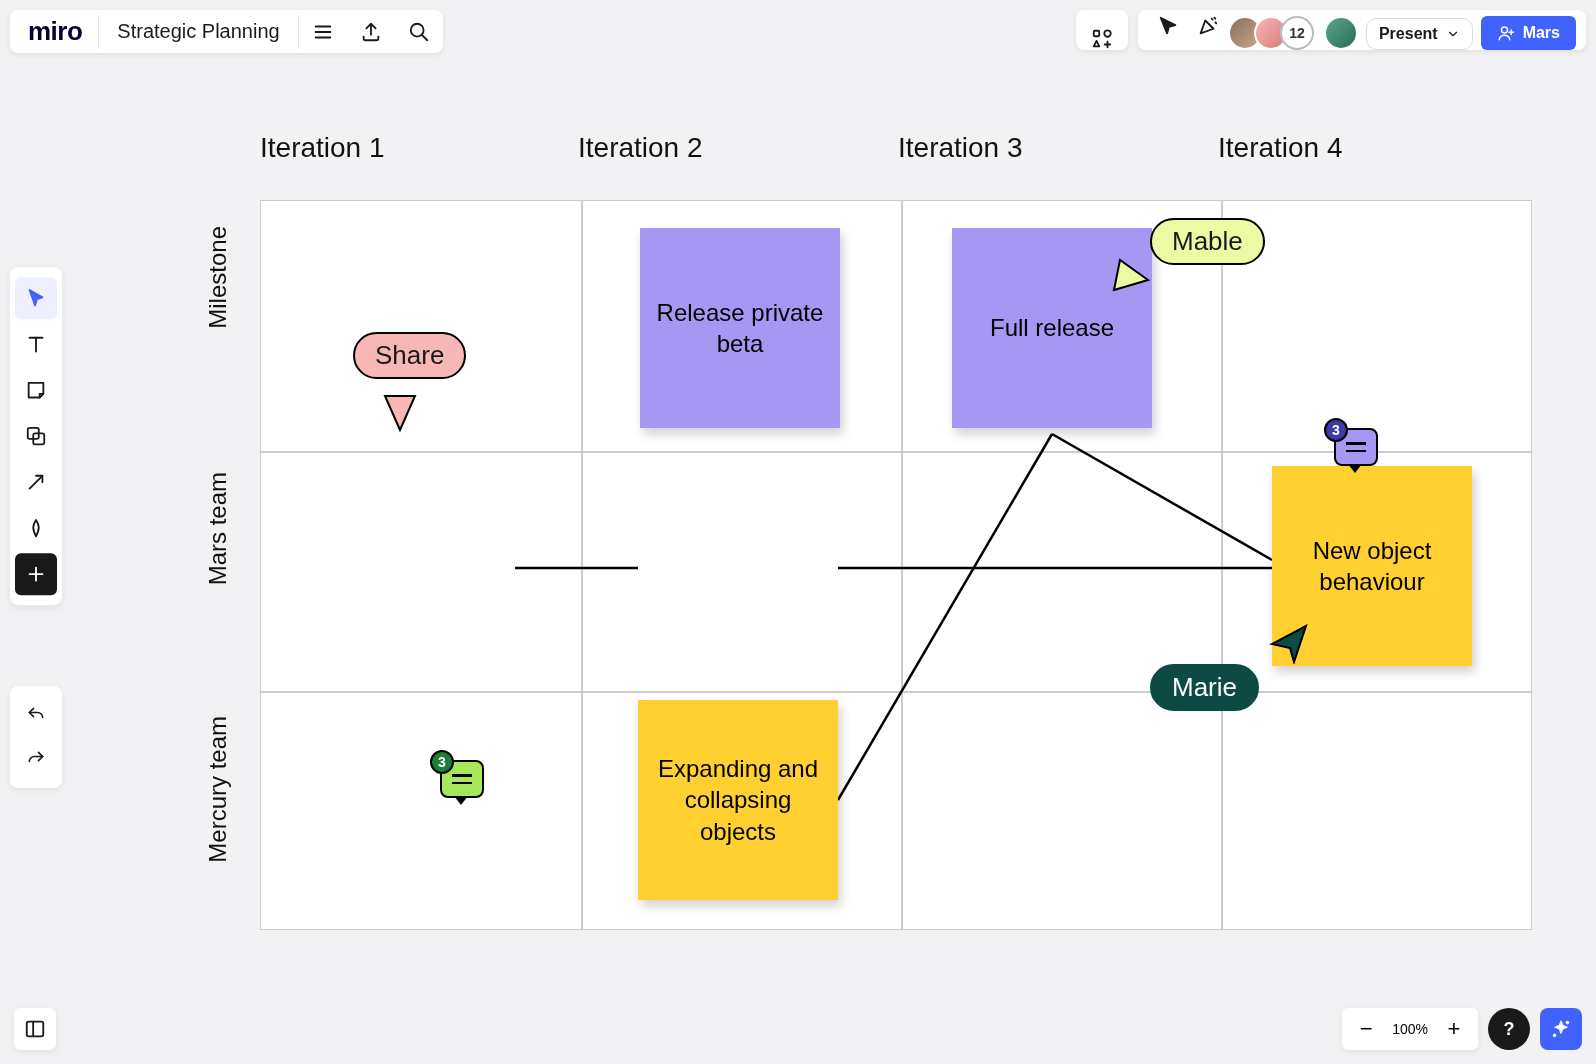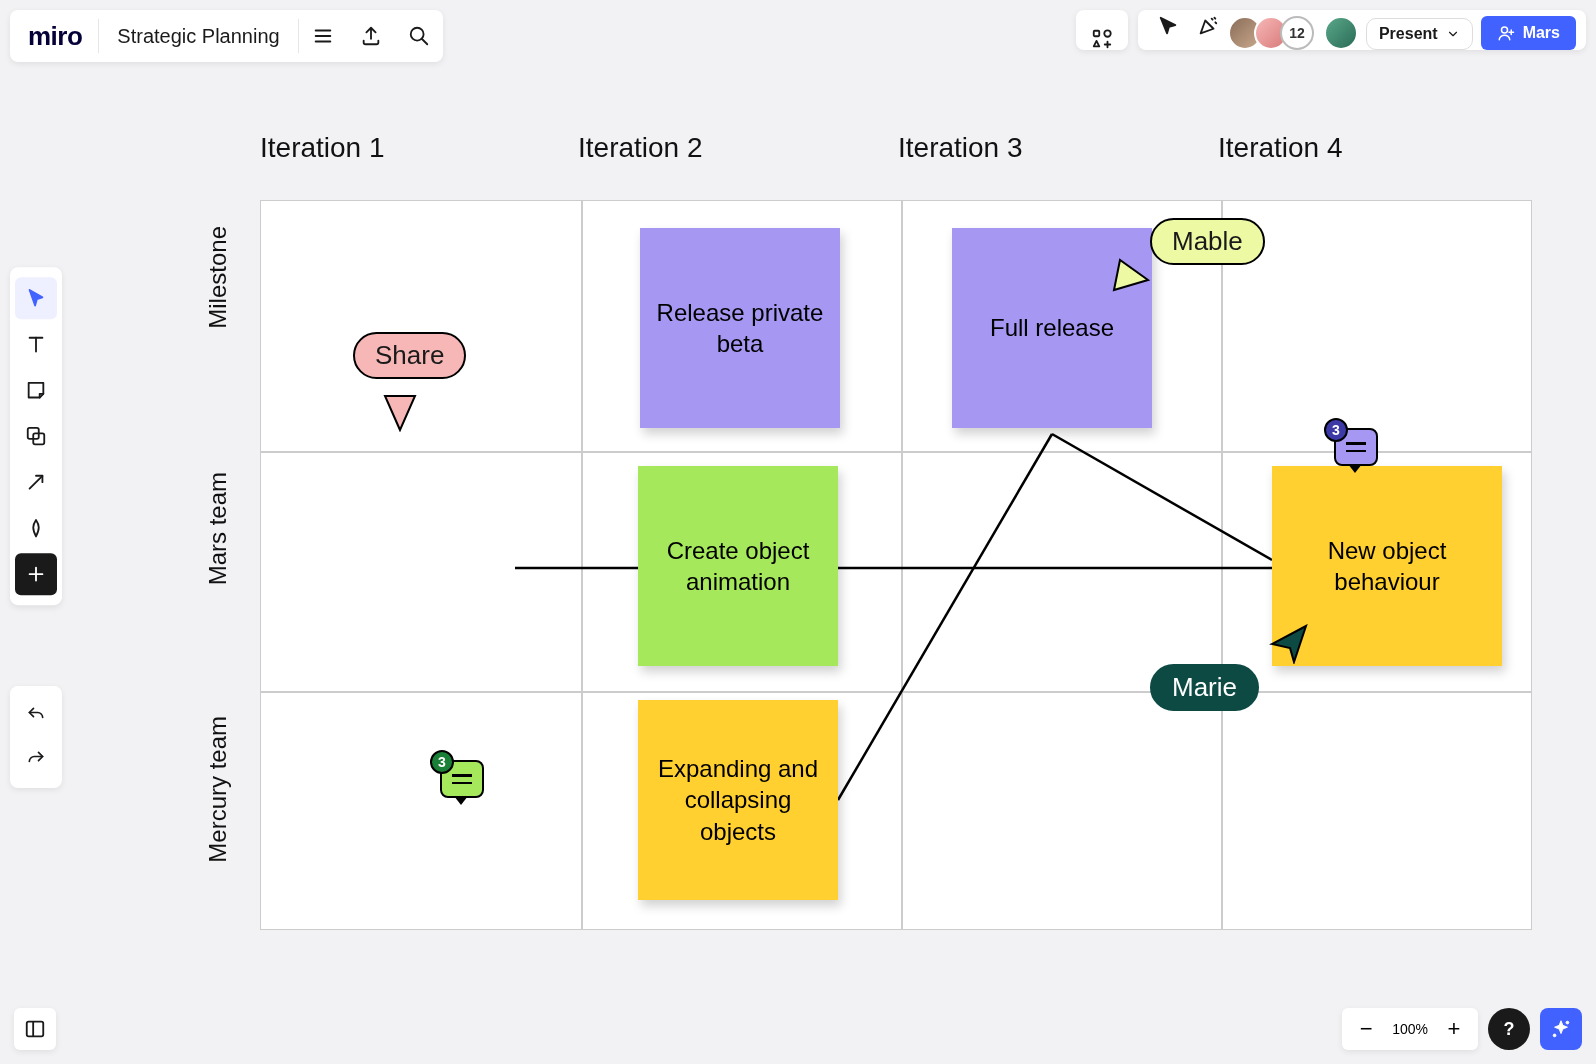--- a/index.html
+++ b/index.html
@@ -1,21 +1,21 @@
 <!DOCTYPE html>
 <html><head>
 <meta charset="utf-8">
 <style>
   * { box-sizing: border-box; margin: 0; padding: 0; }
   html, body { width: 100%; height: 100%; font-family: -apple-system, BlinkMacSystemFont, "Segoe UI", Helvetica, Arial, sans-serif; background: #f2f2f5; overflow: hidden; }
   body { position: relative; width: 1596px; height: 1064px; }
 
   
   .topbar-left {
-    position: absolute; top: 10px; left: 10px; height: 52px;
+    position: absolute; top: 10px; left: 10px; height: 43px;
     background: #fff; border-radius: 8px; display: flex; align-items: center;
     box-shadow: 0 2px 6px rgba(0,0,0,.08);
   }
   .logo { font-weight: 800; font-size: 26px; padding: 0 16px 0 18px; letter-spacing: -0.5px; color:#050038;}
   .divider-v { width: 1px; height: 34px; background: #e6e6ea; }
   .board-title { font-size: 20px; padding: 0 18px; color: #1a1a1a; }
   .tb-btn { width: 48px; height: 48px; display: flex; align-items: center; justify-content: center; cursor: pointer; }
   .tb-btn svg { width: 22px; height: 22px; stroke: #1a1a1a; stroke-width: 2; fill: none; stroke-linecap: round; stroke-linejoin: round; }
 
   .topbar-right { position: absolute; top: 10px; right: 10px; height: 52px; display: flex; gap: 10px; }
@@ -108,22 +108,21 @@
 
   <svg class="lines" width="1596" height="1064">
     <line x1="515" y1="568" x2="638" y2="568" stroke="#000" stroke-width="2.5"></line>
     <line x1="838" y1="568" x2="1272" y2="568" stroke="#000" stroke-width="2.5"></line>
     <line x1="838" y1="800" x2="1052" y2="434" stroke="#000" stroke-width="2.5"></line>
     <line x1="1052" y1="434" x2="1272" y2="560" stroke="#000" stroke-width="2.5"></line>
   </svg>
 
   <div class="sticky purple" style="left:640px;top:228px;width:200px;height:200px">Release private beta</div>
   <div class="sticky purple" style="left:952px;top:228px;width:200px;height:200px">Full release</div>
-  <div class="sticky green" style="left:638px;top:466px;width:200px;height:200px">Create object animation</div>
-  <div class="sticky yellow" style="left:1272px;top:466px;width:230px;height:200px">New object behaviour</div>
+  <div class="sticky yellow" style="left:1272px;top:466px;width:200px;height:200px">New object behaviour</div>
   <div class="sticky yellow" style="left:638px;top:700px;width:200px;height:200px">Expanding and collapsing objects</div>
 
   <div class="cursor-tag" style="left:353px;top:332px;background:#f7b7b7;color:#1a1a1a">Share</div>
   <svg class="cursor-ptr" style="left:383px;top:392px" width="34" height="40">
       <polygon points="17,38 2,4 32,4" fill="#f7b7b7" stroke="#000" stroke-width="2"></polygon>
     </svg>
 
   <div class="cursor-tag" style="left:1150px;top:218px;background:#eef9a3;color:#1a1a1a">Mable</div>
   <svg class="cursor-ptr" style="left:1112px;top:258px" width="38" height="34">
       <polygon points="2,32 8,2 36,22" fill="#eef9a3" stroke="#000" stroke-width="2"></polygon>

